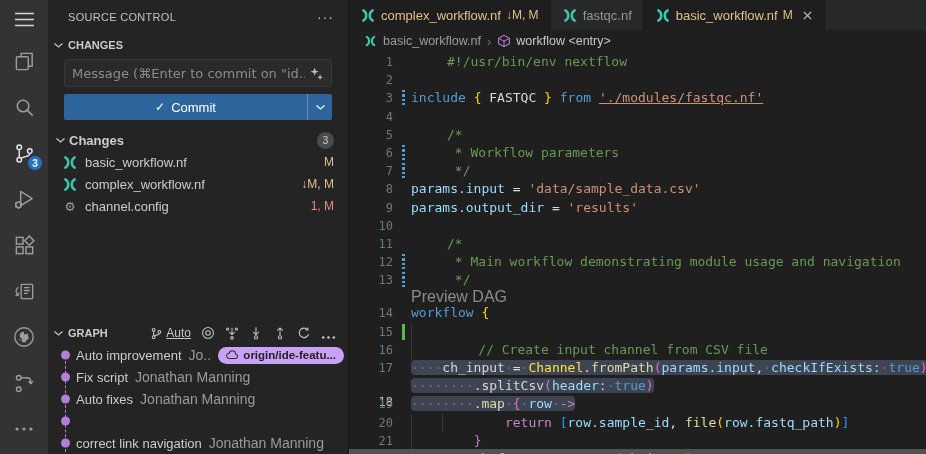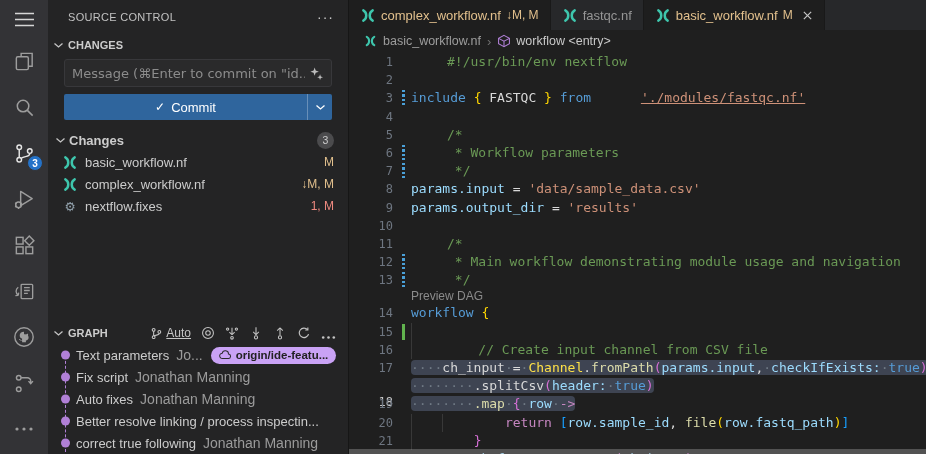--- a/index.html
+++ b/index.html
@@ -94,28 +94,28 @@
   .line{display:flex;height:18.2px;line-height:18.2px;position:relative;}
   .ln{width:44px;flex:none;text-align:right;color:#6e7681;font-size:12px;font-weight:400;}
   .ln.cur{color:#c8c8c8;margin-top:16px;}
   .gut{width:18px;flex:none;position:relative;}
   .mod{position:absolute;left:9px;top:1px;bottom:1px;width:3px;
        background:repeating-linear-gradient(180deg,#4aa0d8 0 2.2px,transparent 2.2px 4.4px);}
   .add{position:absolute;left:9px;top:1px;bottom:1px;width:3px;background:#61b34e;}
   .guide{position:absolute;top:0;bottom:0;width:1px;background:#383838;}
   .content{flex:1;}
   .selbg{background:#3e4452;border-radius:4px;}
-  .codelens{height:15px;line-height:15px;padding-left:62px;font-size:12px;color:#8b8b8b;
+  .codelens{height:15px;line-height:15px;padding-left:62px;font-size:16px;color:#8b8b8b;
             font-family:"Liberation Sans",sans-serif;font-weight:400;cursor:pointer;}
   .tk-cm{color:#6a9955;margin-left:36px;} .tk-kw{color:#569cd6;} .tk-ctl{color:#c586c0;}
   .tk-str{color:#ce9178;} .tk-cls{color:#fde047;} .tk-fn{color:#dcdcaa;}
   .tk-var{color:#9cdcfe;} .tk-pl{color:#d8d8d8;}
   .tk-b1{color:#ffd700;} .tk-b2{color:#d670d6;} .tk-b3{color:#179fff;}
   .tk-ws{color:#6f7984;}
-  .tk-lnk{color:#ce9178;text-decoration:underline;cursor:pointer;margin-left:42px;}
+  .tk-lnk{color:#ce9178;text-decoration:underline;cursor:pointer;}
   .hscroll{position:absolute;left:0;right:0;bottom:0;height:5px;
            background:rgba(165,165,165,.38);z-index:4;cursor:pointer;}
 </style>
 </head>
 <body>
 
 <div class="app">
 
   <nav class="activity-bar" id="activityBar">
       <div class="ab-item">
@@ -254,21 +254,21 @@
               <path d="M13 2.5c-4.2 2.3-4.2 8.7 0 11"></path>
             </svg>
           </span>
           <span class="file-name">complex_workflow.nf</span>
           <span class="file-status" style="color: rgb(226, 192, 141);">↓M, M</span>
         </div>
         <div class="file-row">
           <span class="file-icon">
             <span class="gear">⚙</span>
           </span>
-          <span class="file-name">nextflow.fixes</span>
+          <span class="file-name">channel.config</span>
           <span class="file-status" style="color: rgb(239, 138, 128);">1, M</span>
         </div>
       </div>
 
     <div class="sb-spacer"></div>
 
     <div class="graph-head">
       <span class="chev" id="chev4">
           <svg width="11" height="7" viewBox="0 0 11 7" fill="none" stroke="currentColor" stroke-width="1.3">
             <path d="M1.5 1.5L5.5 5l4-3.5"></path>
@@ -325,21 +325,21 @@
               <circle cx="7.5" cy="2.5" r="1.3"></circle>
               <circle cx="12.8" cy="2.5" r="1.3"></circle>
             </svg>
           </span>
         </span>
     </div>
 
     <div class="commits" id="commitRows">
         <div class="commit-row">
           <span class="commit-dot"></span>
-          <span class="commit-msg">Text parameters</span>
+          <span class="commit-msg">Auto improvement</span>
           <span class="commit-author">Jo...</span>
           <span class="ref-pill">
             <span class="chev">
               <svg width="13" height="10" viewBox="0 0 14 10" fill="none" stroke="#2b2b2b" stroke-width="1.1">
                 <path d="M3.8 8.8h6a2.4 2.4 0 0 0 .4-4.8A3.4 3.4 0 0 0 3.5 3 2.6 2.6 0 0 0 3.8 8.8Z"></path>
               </svg>
             </span>
             <span>origin/ide-featu...</span>
           </span>
         </div>
@@ -348,25 +348,24 @@
           <span class="commit-msg">Fix script</span>
           <span class="commit-author">Jonathan Manning</span>
         </div>
         <div class="commit-row">
           <span class="commit-dot"></span>
           <span class="commit-msg">Auto fixes</span>
           <span class="commit-author">Jonathan Manning</span>
         </div>
         <div class="commit-row">
           <span class="commit-dot"></span>
-          <span class="commit-msg">Better resolve linking / process inspectin...</span>
         </div>
         <div class="commit-row">
           <span class="commit-dot"></span>
-          <span class="commit-msg">correct true following</span>
+          <span class="commit-msg">correct link navigation</span>
           <span class="commit-author">Jonathan Manning</span>
         </div>
       </div>
   </aside>
 
   <main class="editor">
     <div class="tabs" id="tabBar">
         <div class="tab dark">
           <span class="bc-icon">
             <svg width="16" height="15" viewBox="0 0 16 16" fill="none" stroke="#3ec6ad" stroke-width="2.6" stroke-linecap="round">

